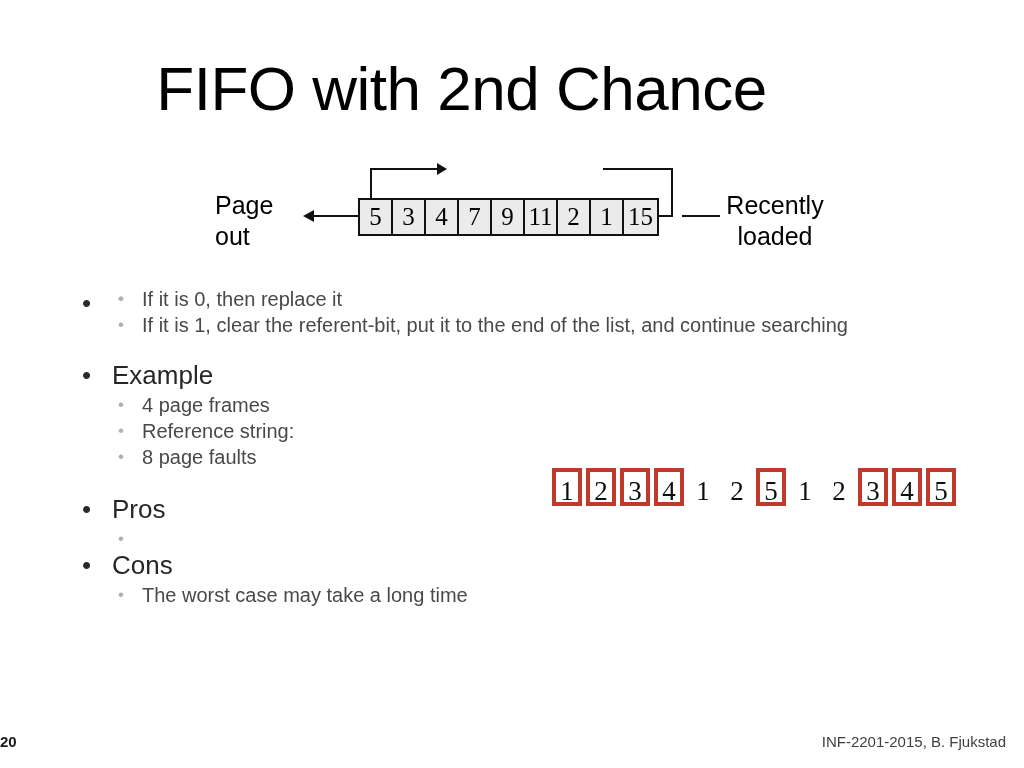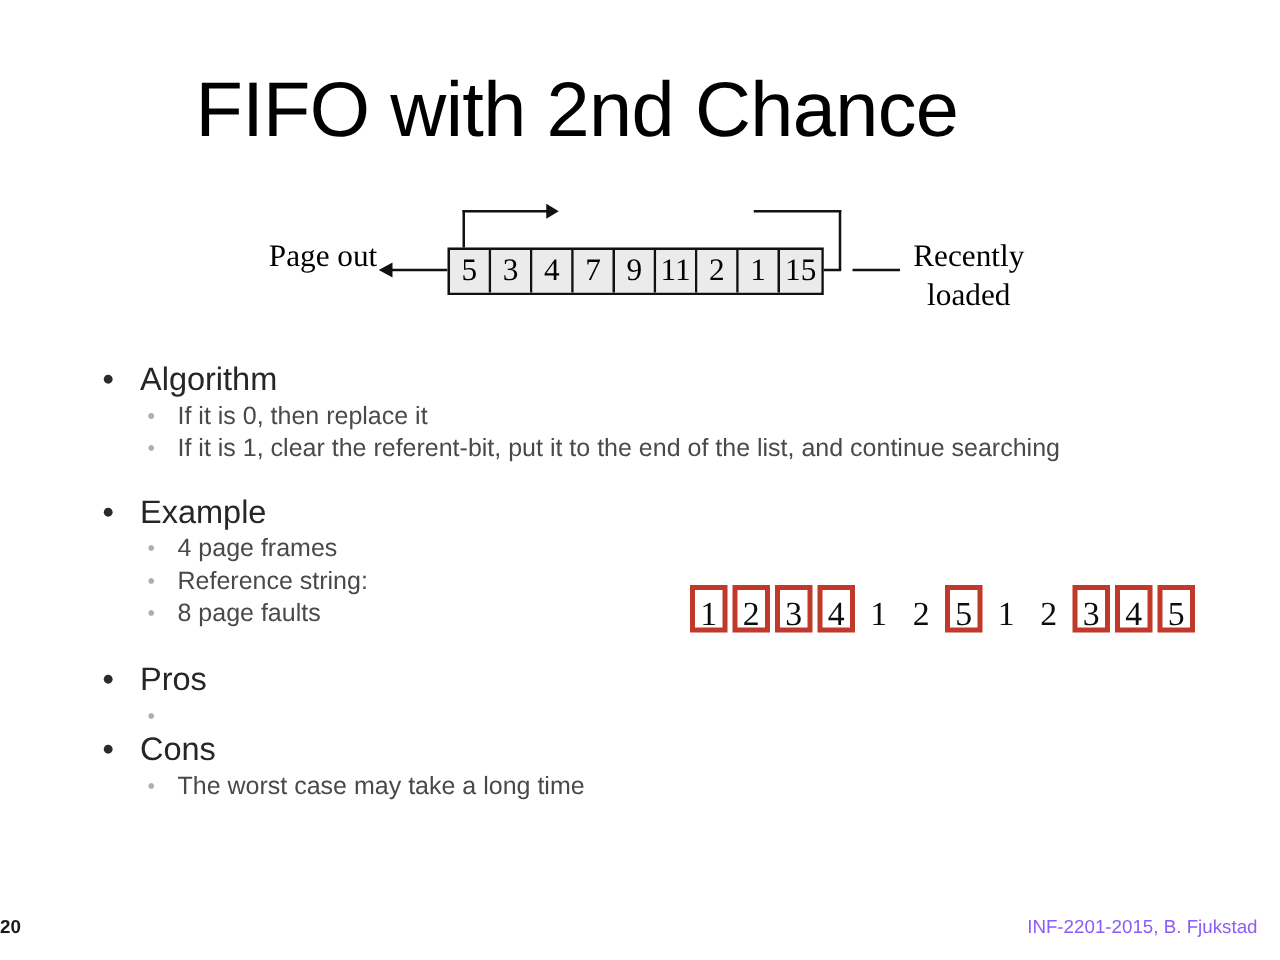--- a/index.html
+++ b/index.html
@@ -35,21 +35,21 @@
   
   #queue-diagram {
     position: absolute;
     left: 215px;
     top: 152px;
     width: 620px;
     height: 120px;
   }
   .dg-label {
     position: absolute;
-    font-family: Liberation Serif, serif;
+    font-family: Liberation Sans, sans-serif;
     font-size: 25px;
     line-height: 31px;
     color: #000000;
     font-weight: 400;
   }
   #label-page-out { left: 0px; top: 38px; width: 90px; text-align: left; }
   #label-recently-loaded { left: 490px; top: 38px; width: 140px; text-align: center; }
 
   #label-ref-bit {
     position: absolute;
@@ -206,21 +206,21 @@
     text-align: left;
     font-size: 15px;
     font-weight: bold;
     color: #1a1a1a;
   }
   #footer-credit {
     position: absolute;
     right: 18px;
     top: 733px;
     font-size: 15px;
-    color: #8b5cf6;
+    color: #404040;
     white-space: nowrap;
   }
 </style>
 </head>
 <body>
 
 <div id="slide-title">FIFO with 2nd Chance</div>
 
 <div id="queue-diagram">
 
@@ -253,21 +253,20 @@
     <div class="queue-cell">1</div>
     <div class="queue-cell">15</div>
   </div>
 </div>
 
 <div id="content">
 
   <div class="grp grp-algorithm">
     <div class="bullet-l1">
       <span class="marker">•</span>
-      <span>Algorithm</span>
     </div>
     <div class="bullet-l2">
       <span class="marker">•</span>
     </div>
     <div class="bullet-l2">
       <span class="marker">•</span>
       <span>If it is 0, then replace it</span>
     </div>
     <div class="bullet-l2">
       <span class="marker">•</span>

